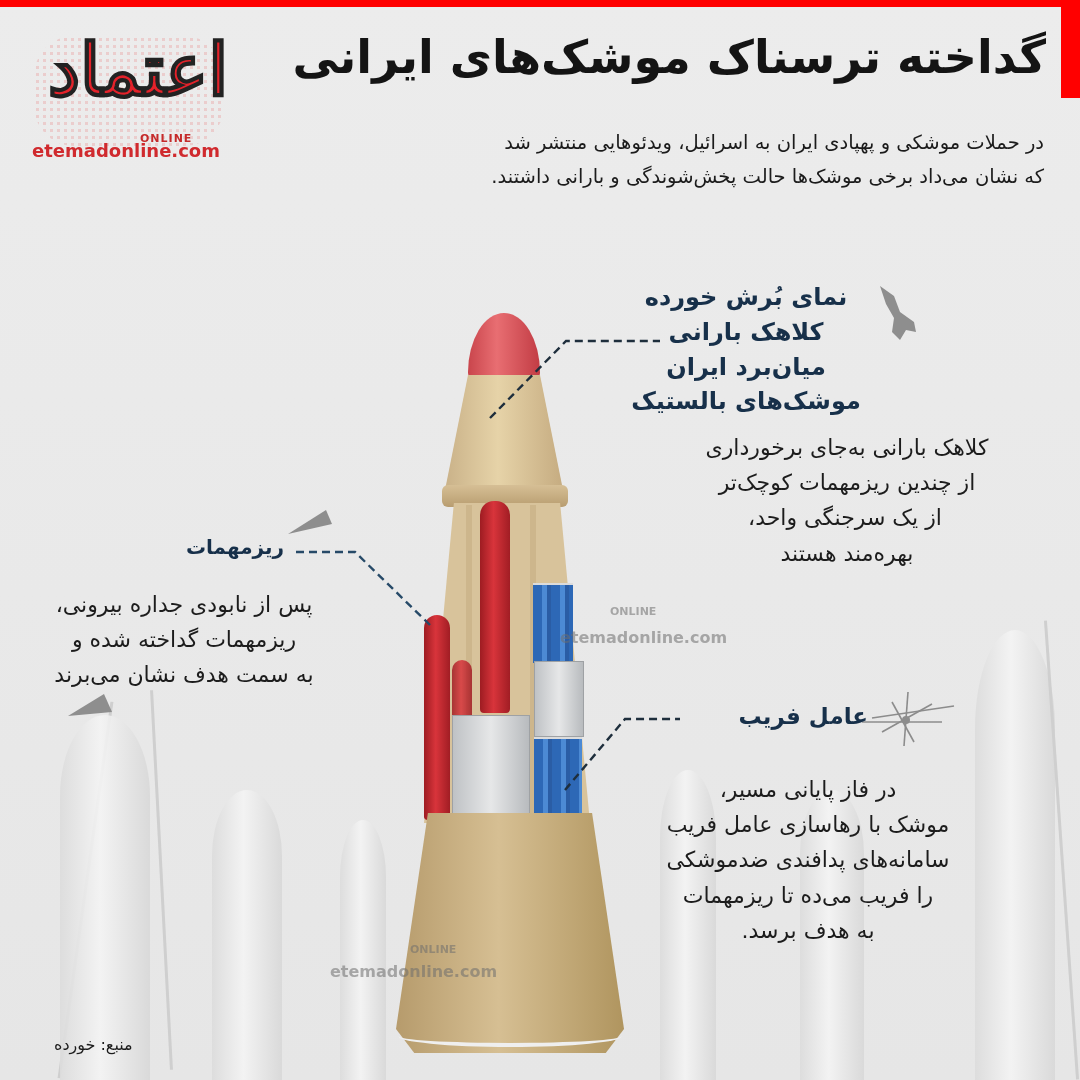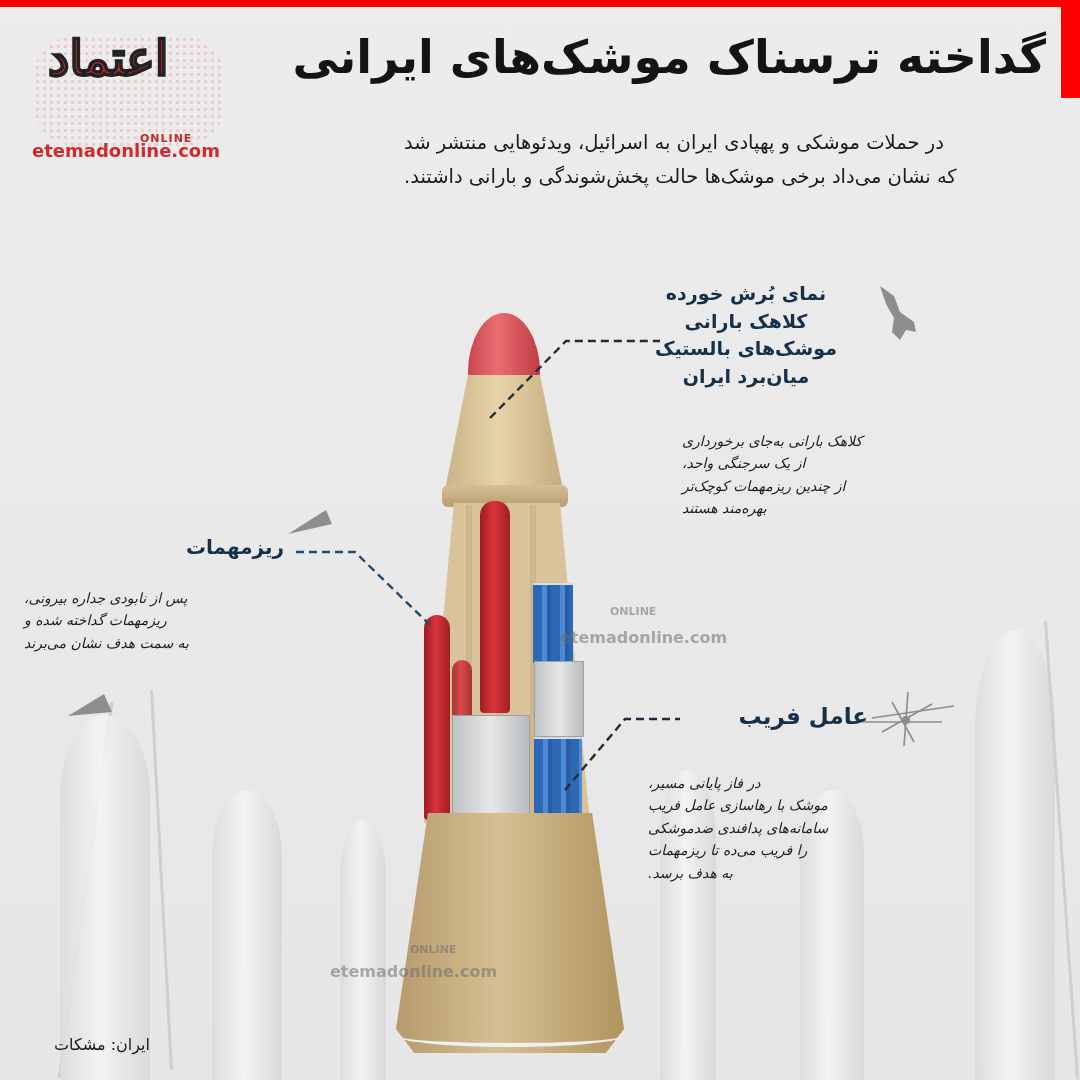--- a/index.html
+++ b/index.html
@@ -8,31 +8,31 @@
   .top-bar { position: absolute; left: 0; top: 0; width: 1080px; height: 7px; }
   .right-bar { position: absolute; right: 0; top: 0; width: 19px; height: 98px; }
 
   
   .bg-missile { position: absolute; background: linear-gradient(90deg, #dcdcdc, #f4f4f4 45%, #d8d8d8); border-radius: 50% 50% 0 0 / 22% 22% 0 0; opacity: .9; }
   .bg-rail { position: absolute; width: 3px; background: #cfcfcf; }
 
   
   .logo { position: absolute; left: 28px; top: 28px; width: 200px; height: 140px; }
   .logo-map { position: absolute; left: 6px; top: 8px; width: 190px; height: 110px; border-radius: 40px; background: radial-gradient(circle, rgba(230,90,90,.35) 1.5px, transparent 2px) 0 0/7px 7px; opacity: .6; }
-  .logo-mark { position: absolute; left: 20px; top: 6px; font-family: "DejaVu Serif", serif; font-weight: bold; font-size: 48px; line-height: 1; color: #e4222a; -webkit-text-stroke: 2px #222; letter-spacing: -4px; }
+  .logo-mark { position: absolute; left: 20px; top: 6px; font-family: "DejaVu Serif", serif; font-weight: bold; font-size: 72px; line-height: 1; color: #e4222a; -webkit-text-stroke: 2px #222; letter-spacing: -4px; }
   .logo-online { position: absolute; left: 112px; top: 104px; font-size: 11px; font-weight: bold; color: #c52a2a; letter-spacing: 1px; }
   .logo-url { position: absolute; left: 4px; top: 112px; font-size: 18px; font-weight: bold; color: #d02a2e; font-family: "DejaVu Sans", sans-serif; }
 
   
   .title { position: absolute; right: 34px; top: 30px; font-size: 46px; font-weight: bold; color: #141414; direction: rtl; letter-spacing: -1px; font-family: "DejaVu Sans", sans-serif; }
-  .intro { position: absolute; right: 36px; top: 126px; width: 640px; direction: rtl; text-align: left; font-size: 19.5px; line-height: 1.75; color: #1b1b1b; }
+  .intro { position: absolute; right: 36px; top: 126px; width: 640px; direction: rtl; text-align: right; font-size: 19.5px; line-height: 1.75; color: #1b1b1b; }
 
   
-  .heading { position: absolute; direction: rtl; text-align: center; font-weight: bold; color: #17304a; font-size: 19px; line-height: 1.45; }
-  .para { position: absolute; direction: rtl; text-align: left; color: #1c1c1c; font-size: 14px; line-height: 1.6; font-style: italic; }
+  .heading { position: absolute; direction: rtl; text-align: center; font-weight: bold; color: #17304a; font-size: 24px; line-height: 1.45; }
+  .para { position: absolute; direction: rtl; text-align: center; color: #1c1c1c; font-size: 22px; line-height: 1.6; }
 
   
   .warhead { position: absolute; left: 380px; top: 305px; width: 260px; height: 770px; }
   .wh-tip { position: absolute; left: 88px; top: 8px; width: 72px; height: 66px; background: linear-gradient(90deg, #c9454c, #e86e72 40%, #c23c44); border-radius: 50% 50% 6px 6px / 90% 90% 6px 6px; }
   .wh-nose { position: absolute; left: 64px; top: 70px; width: 120px; height: 120px; background: linear-gradient(90deg, #c9b188, #e6d3a8 45%, #c5ab80); clip-path: polygon(20% 0, 80% 0, 100% 100%, 0 100%); }
   .wh-ring { position: absolute; left: 62px; top: 180px; width: 126px; height: 22px; background: linear-gradient(180deg, #d6bf95, #b89d70); border-radius: 6px; }
   .wh-cutaway { position: absolute; left: 44px; top: 198px; width: 166px; height: 320px; background: #d8c39b; clip-path: polygon(18% 0, 82% 0, 100% 100%, 0 100%); }
   .wh-frame { position: absolute; background: #cdb68c; }
   .wh-red { position: absolute; background: linear-gradient(90deg, #9e1c22, #d8343b 45%, #a11d24); border-radius: 14px 14px 4px 4px; }
   .wh-blue { position: absolute; background: repeating-linear-gradient(90deg, #2d68b6 0 9px, #4c8ad4 9px 14px, #2a5da5 14px 18px); border-top: 2px solid #dcdcdc; }
@@ -125,40 +125,40 @@
       <line x1="46" y1="0" x2="42" y2="54"></line>
         <line x1="20" y1="40" x2="70" y2="12"></line>
       <line x1="0" y1="30" x2="80" y2="30"></line>
     </g>
     <circle cx="44" cy="28" r="4" fill="#8c8c8c"></circle>
   </svg>
 
   <div class="heading" style="right:214px;top:280px;width:240px">
     <div>نمای بُرش خورده</div>
     <div>کلاهک بارانی</div>
+    <div>میان‌برد ایران</div>
     <div>موشک‌های بالستیک</div>
-    <div>میان‌برد ایران</div>
   </div>
   <div class="para" style="right:68px;top:430px;width:330px">
     <div>کلاهک بارانی به‌جای برخورداری</div>
+    <div>از چندین ریزمهمات کوچک‌تر</div>
     <div style="padding-right:4px">از یک سرجنگی واحد،</div>
-    <div>از چندین ریزمهمات کوچک‌تر</div>
     <div>بهره‌مند هستند</div>
   </div>
 
   <div class="heading" style="right:796px;top:533px;font-size:20px">ریزمهمات</div>
   <div class="para" style="right:736px;top:587px;width:320px">
     <div>پس از نابودی جداره بیرونی،</div>
     <div>ریزمهمات گداخته شده و</div>
     <div>به سمت هدف نشان می‌برند</div>
   </div>
 
   <div class="heading" style="right:212px;top:700px;font-size:23px">عامل فریب</div>
   <div class="para" style="right:112px;top:772px;width:320px">
     <div>در فاز پایانی مسیر،</div>
     <div>موشک با رهاسازی عامل فریب</div>
     <div>سامانه‌های پدافندی ضدموشکی</div>
     <div>را فریب می‌ده تا ریزمهمات</div>
     <div>به هدف برسد.</div>
   </div>
 
-  <div class="source">ایران: مشکات</div>
+  <div class="source">منبع: خورده</div>
 </div>
 
 </body></html>

